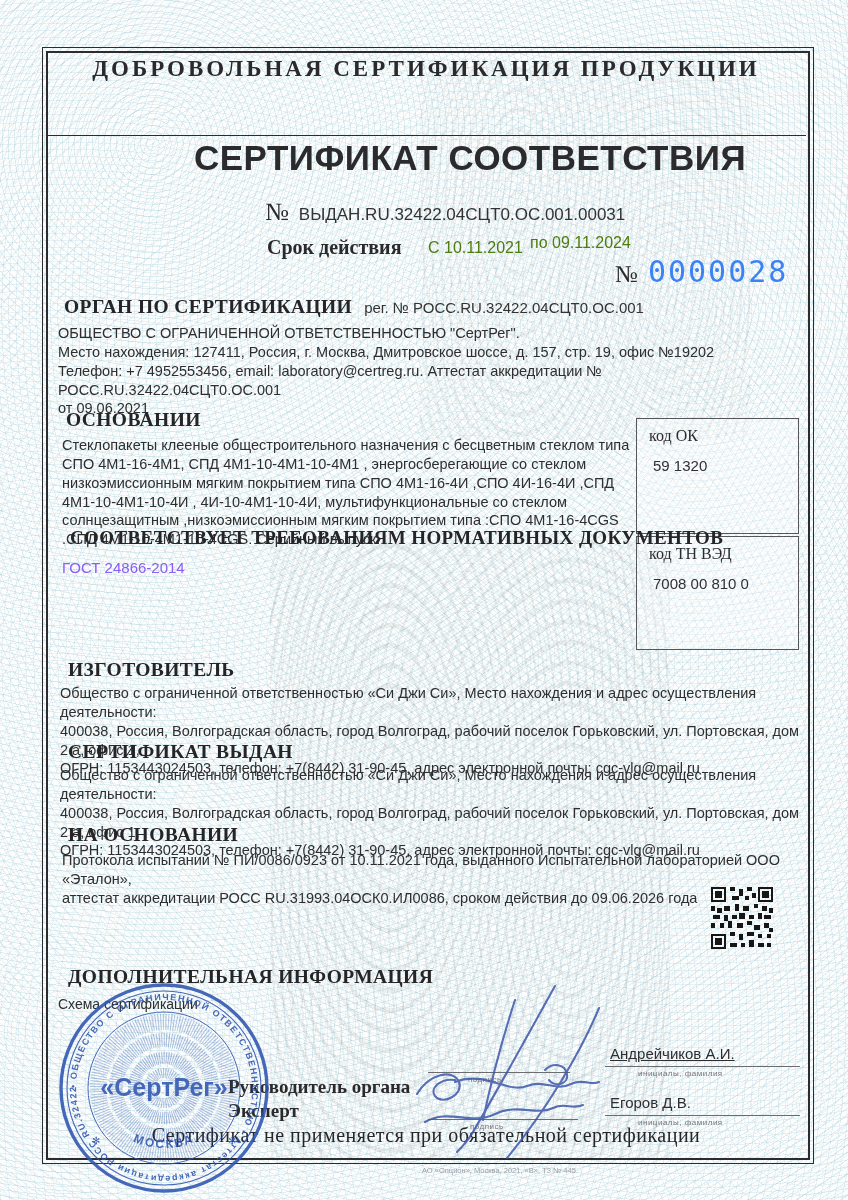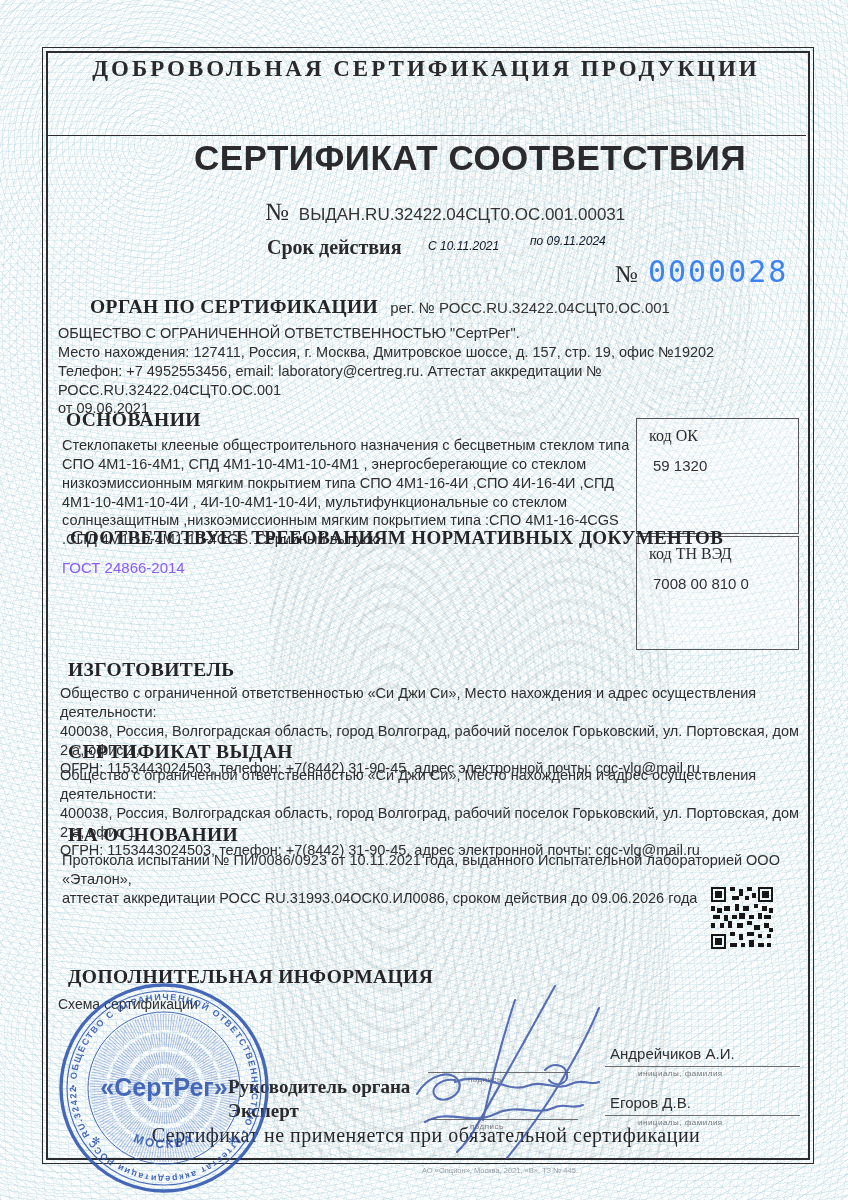--- a/index.html
+++ b/index.html
@@ -37,21 +37,21 @@
     font-family:"Liberation Serif",serif;font-weight:700;font-size:23px;
     letter-spacing:3px;color:#2a2a2c;
   }
   .h-title{
     left:120px;top:138px;width:700px;text-align:center;
     font-weight:700;font-size:35px;letter-spacing:.5px;color:#2b2b2d;
   }
   .num-sign{font-family:"Liberation Serif",serif;font-size:25px;color:#2b2b2d;}
   .cert-no{font-size:17px;color:#333;}
   .lbl-bold{font-family:"Liberation Serif",serif;font-weight:700;font-size:20px;color:#2a2a2c;}
-  .plain{font-size:12px;color:#0f172a;font-style:italic;}
+  .plain{font-size:16px;color:#4d7c0f;}
   .red-no{
     font-family:"DejaVu Sans Mono",monospace;font-size:30px;letter-spacing:2px;
     font-weight:500;
   }
   .sec-h{font-family:"Liberation Serif",serif;font-weight:700;font-size:19.5px;color:#252527;letter-spacing:.4px;}
   .body-txt{font-size:14.5px;line-height:1.30;color:#2e2e30;white-space:pre-line;}
   .code-box{
     position:absolute;z-index:3;left:636px;width:161px;
     border:1px solid #55555a;background:rgba(255,255,255,.25);
   }
@@ -93,21 +93,21 @@
 
 <div class="abs lbl-bold" style="left:267px;top:236px;">Срок действия</div>
 <div class="abs plain" style="left:428px;top:239px;">С 10.11.2021</div>
 <div class="abs plain" style="left:530px;top:234px;">по 09.11.2024</div>
 
 <div class="abs" style="left:615px;top:254px;display:flex;align-items:baseline;gap:10px;">
   <span class="num-sign" style="font-size:24px;">№</span>
   <span class="red-no" style="color:#3b82f6;">0000028</span>
 </div>
 
-<div class="abs" style="left:64px;top:296px;display:flex;align-items:baseline;gap:12px;padding-left:26px;">
+<div class="abs" style="left:64px;top:296px;display:flex;align-items:baseline;gap:12px;">
   <span class="sec-h">ОРГАН ПО СЕРТИФИКАЦИИ</span>
   <span style="font-size:15px;color:#333;">рег. № РОСС.RU.32422.04СЦТ0.ОС.001</span>
 </div>
 <div class="abs body-txt" style="left:58px;top:324px;width:715px;">ОБЩЕСТВО С ОГРАНИЧЕННОЙ ОТВЕТСТВЕННОСТЬЮ "СертРег".
 Место нахождения: 127411, Россия, г. Москва, Дмитровское шоссе, д. 157, стр. 19, офис №19202
 Телефон: +7 4952553456, email: laboratory@certreg.ru. Аттестат аккредитации № РОСС.RU.32422.04СЦТ0.ОС.001
 от 09.06.2021</div>
 
 <div class="abs sec-h" style="left:66px;top:409px;">ОСНОВАНИИ</div>
 <div class="abs body-txt" style="left:62px;top:436px;width:572px;">Стеклопакеты клееные  общестроительного назначения с бесцветным стеклом типа СПО 4М1-16-4М1, СПД 4М1-10-4М1-10-4М1 , энергосберегающие со стеклом низкоэмиссионным мягким покрытием типа СПО 4М1-16-4И ,СПО 4И-16-4И ,СПД 4М1-10-4М1-10-4И , 4И-10-4М1-10-4И, мультифункциональные со стеклом солнцезащитным ,низкоэмиссионным мягким покрытием типа :СПО 4М1-16-4CGS .СПД 4М1-10-4М1-10-4CGS. Серийный выпуск.</div>
@@ -215,21 +215,21 @@
   </text>
   <g fill="#2e54b0" font-size="10" font-family="Liberation Sans, sans-serif">
     <text x="40" y="168">✻</text>
     <text x="176" y="168">✻</text>
   </g>
 </svg>
 
 <div class="abs lbl-bold" style="left:228px;top:1052px;font-size:19px;margin-top:24px;">Руководитель органа</div>
 <div class="sig-line" style="left:428px;top:1072px;width:142px;"></div>
 <div class="sig-cap" style="left:468px;top:1075px;">подпись</div>
-<div class="name-txt" style="left:610px;top:1045px;">Андрейчиков А.И.</div>
+<div class="name-txt" style="left:610px;top:1045px;text-decoration:underline;">Андрейчиков А.И.</div>
 <div class="sig-line" style="left:605px;top:1066px;width:195px;"></div>
 <div class="sig-cap" style="left:638px;top:1069px;">инициалы, фамилия</div>
 
 <div class="abs lbl-bold" style="left:228px;top:1100px;font-size:19px;">Эксперт</div>
 <div class="sig-line" style="left:428px;top:1119px;width:150px;"></div>
 <div class="sig-cap" style="left:470px;top:1122px;">подпись</div>
 <div class="name-txt" style="left:610px;top:1094px;">Егоров Д.В.</div>
 <div class="sig-line" style="left:605px;top:1115px;width:195px;"></div>
 <div class="sig-cap" style="left:638px;top:1118px;">инициалы, фамилия</div>
 

